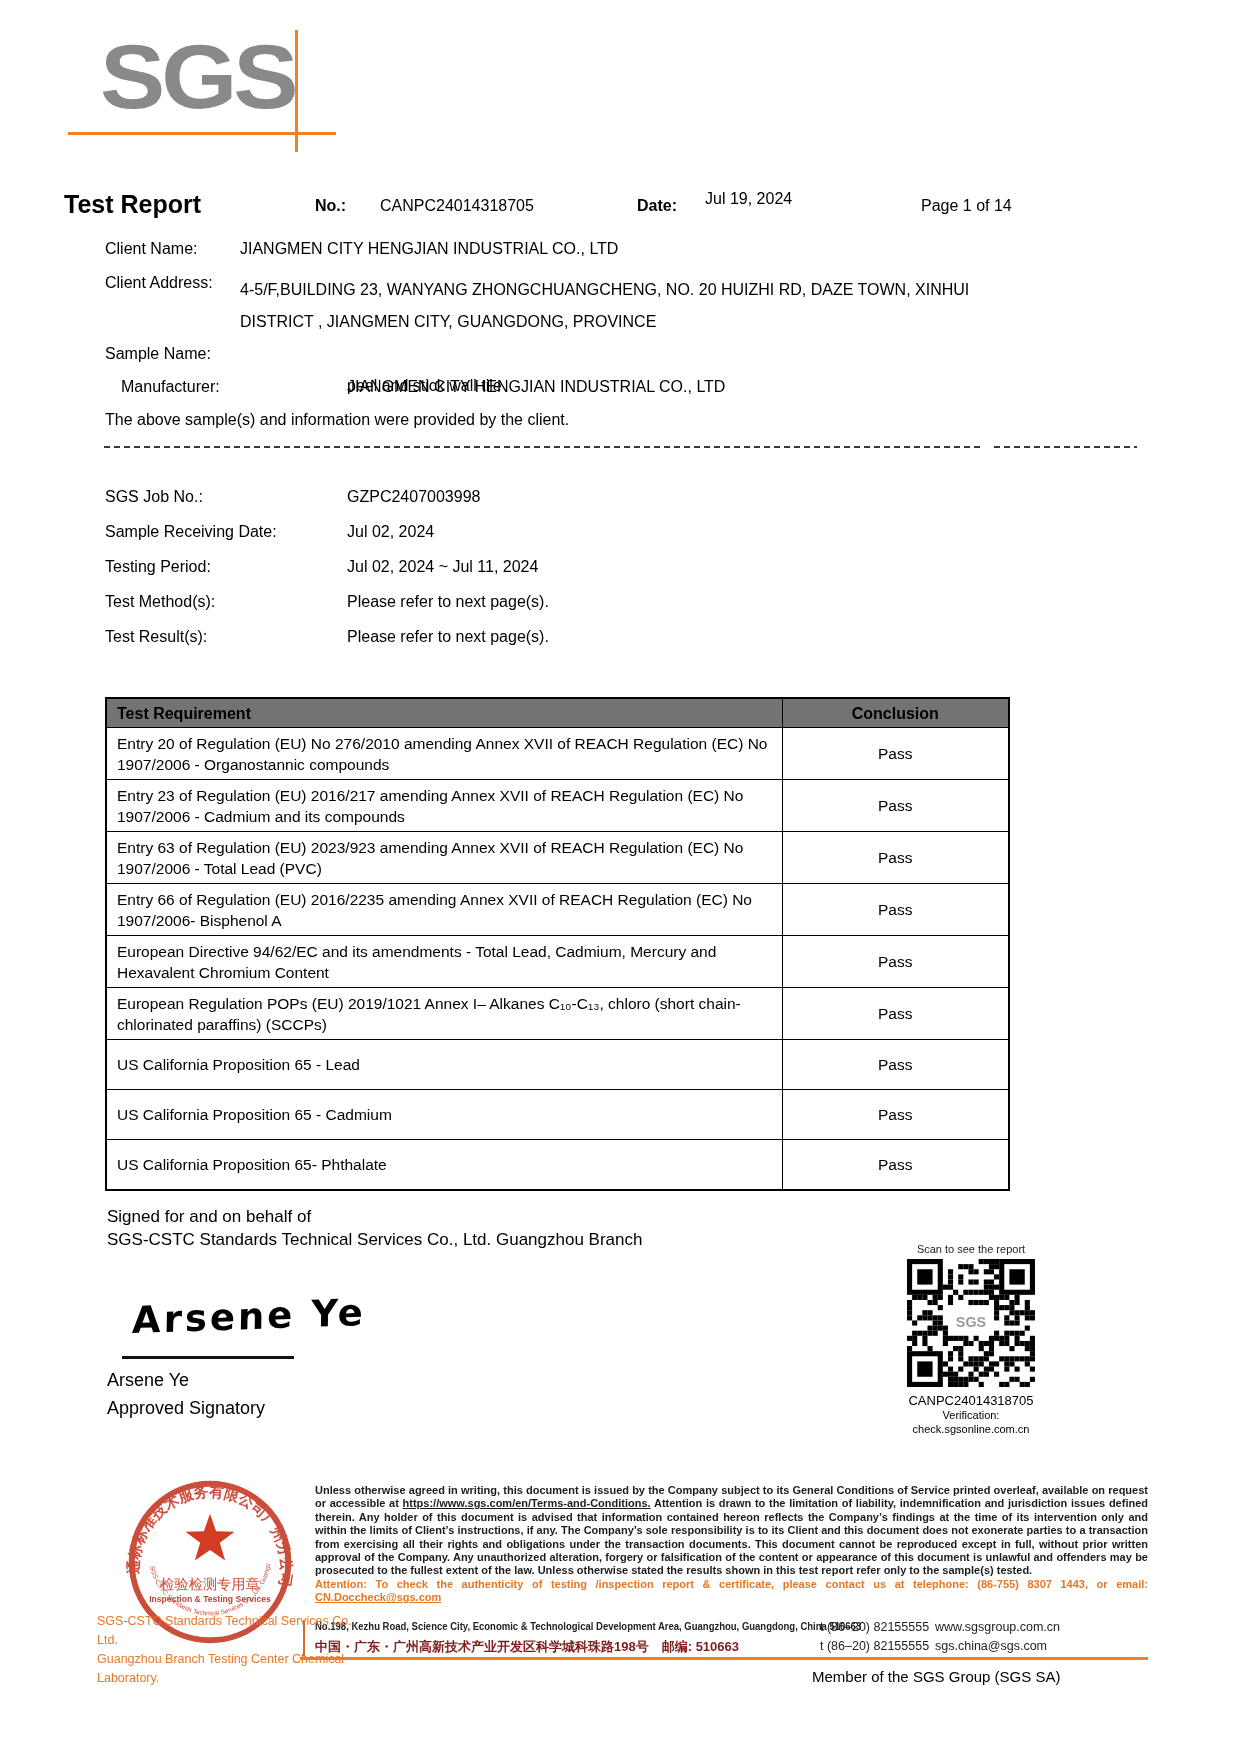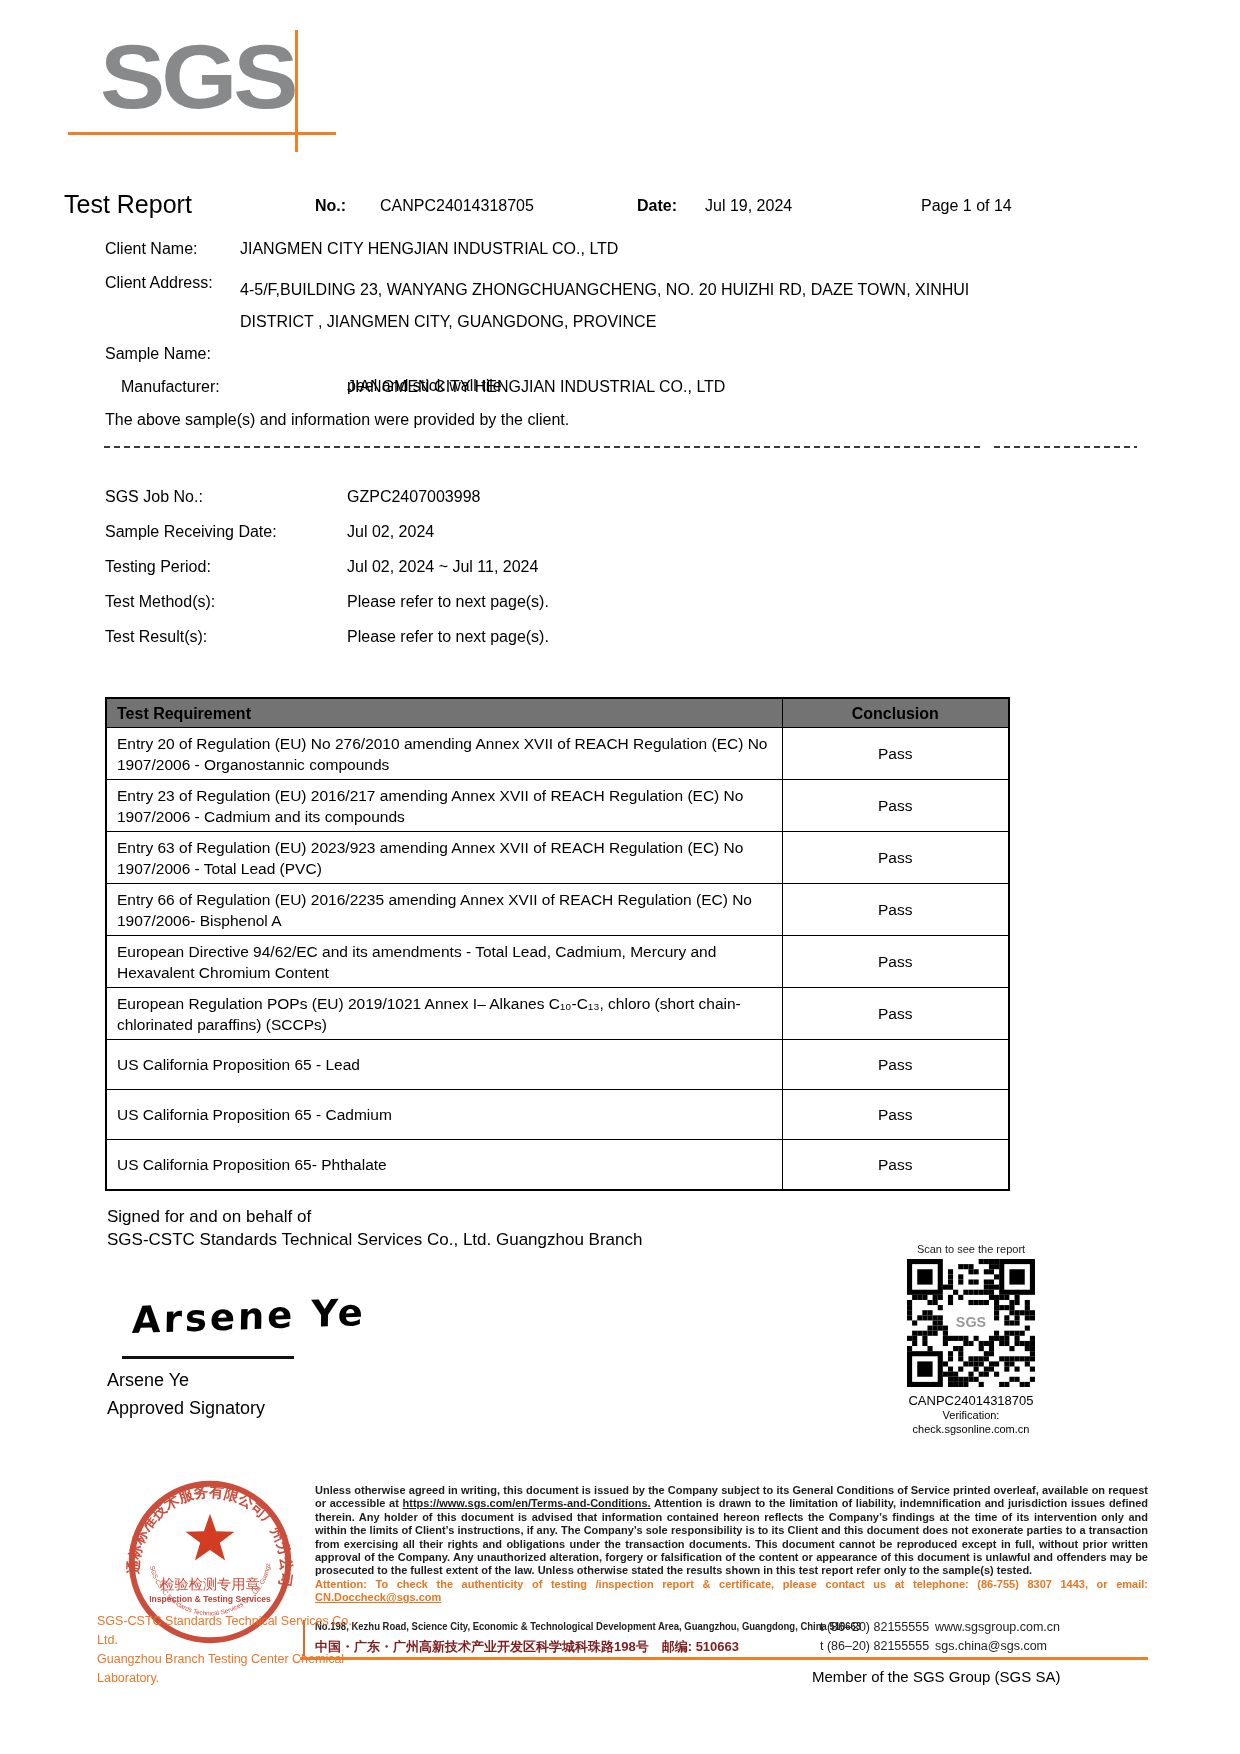--- a/index.html
+++ b/index.html
@@ -5,21 +5,21 @@
   html,body{margin:0;padding:0;background:#fff;}
   .page{position:relative;width:1240px;height:1754px;background:#fff;overflow:hidden;
         font-family:"Liberation Sans",sans-serif;color:#000;}
   .abs{position:absolute;}
   
   .logo-text{font-weight:bold;font-size:96px;color:#87898b;letter-spacing:-4px;line-height:1;
              transform:scale(1.02,.94);transform-origin:left top;}
   .orange-h{background:#f08023;height:3px;}
   .orange-v{background:#f08023;width:3px;}
   
-  .title{font-size:25px;font-weight:normal;}
+  .title{font-size:25px;font-weight:bold;}
   .meta-label{font-size:16px;font-weight:bold;}
   .meta-value{font-size:16px;}
   .lbl{font-size:16px;}
   .val{font-size:16px;}
   .addr-val{width:742px;line-height:32px;}
   .dashline{height:2px;background:repeating-linear-gradient(90deg,#3a3a3a 0 6px,transparent 6px 10px);}
   .info-row{height:35px;display:flex;}
   .info-row .lbl{width:242px;flex:none;}
   
   table.req{border-collapse:collapse;width:903px;table-layout:fixed;}
@@ -61,21 +61,21 @@
 <div class="page">
 
   <div class="abs logo-text" style="left:100px;top:32px;">SGS</div>
   <div class="abs orange-h" style="left:68px;top:132px;width:268px;"></div>
   <div class="abs orange-v" style="left:295px;top:30px;height:122px;"></div>
 
   <div class="abs title" style="left:64px;top:190px;">Test Report</div>
   <div class="abs meta-label" style="left:315px;top:197px;">No.:</div>
   <div class="abs meta-value" style="left:380px;top:197px;">CANPC24014318705</div>
   <div class="abs meta-label" style="left:637px;top:197px;">Date:</div>
-  <div class="abs meta-value" style="left:705px;top:197px;">Jul 19, 2024</div>
+  <div class="abs meta-value" style="left:705px;top:190px;">Jul 19, 2024</div>
   <div class="abs meta-value" style="left:921px;top:197px;">Page 1 of 14</div>
 
   <div class="abs lbl" style="left:105px;top:240px;">Client Name:</div>
   <div class="abs val" style="left:240px;top:240px;">JIANGMEN CITY HENGJIAN INDUSTRIAL CO., LTD</div>
   <div class="abs lbl" style="left:105px;top:274px;">Client Address:</div>
   <div class="abs val addr-val" style="left:240px;top:274px;">4-5/F,BUILDING 23, WANYANG ZHONGCHUANGCHENG, NO. 20 HUIZHI RD, DAZE TOWN, XINHUI DISTRICT , JIANGMEN CITY, GUANGDONG, PROVINCE</div>
 
   <div class="abs lbl" style="left:105px;top:345px;">Sample Name:</div>
   <div class="abs val" style="left:347px;top:345px;margin-top:32px;">peel and stick wall tile</div>
   <div class="abs lbl" style="left:105px;top:378px;margin-left:16px;">Manufacturer:</div>

